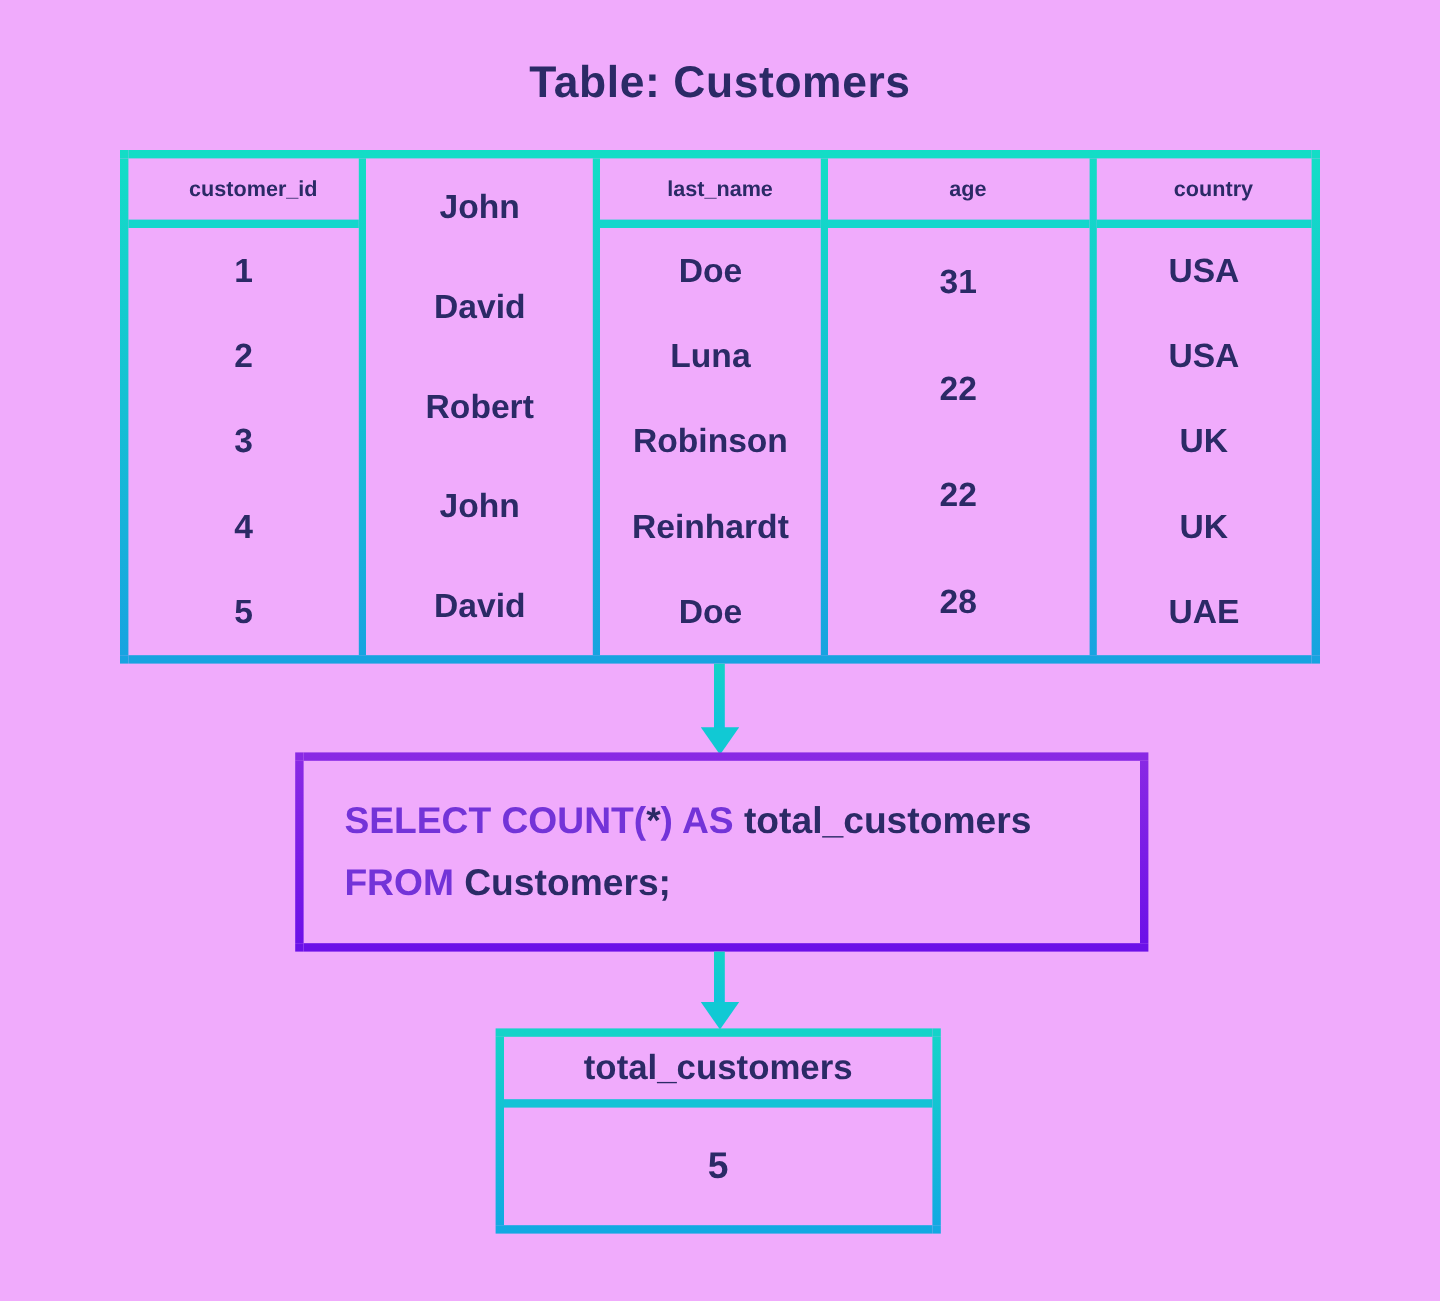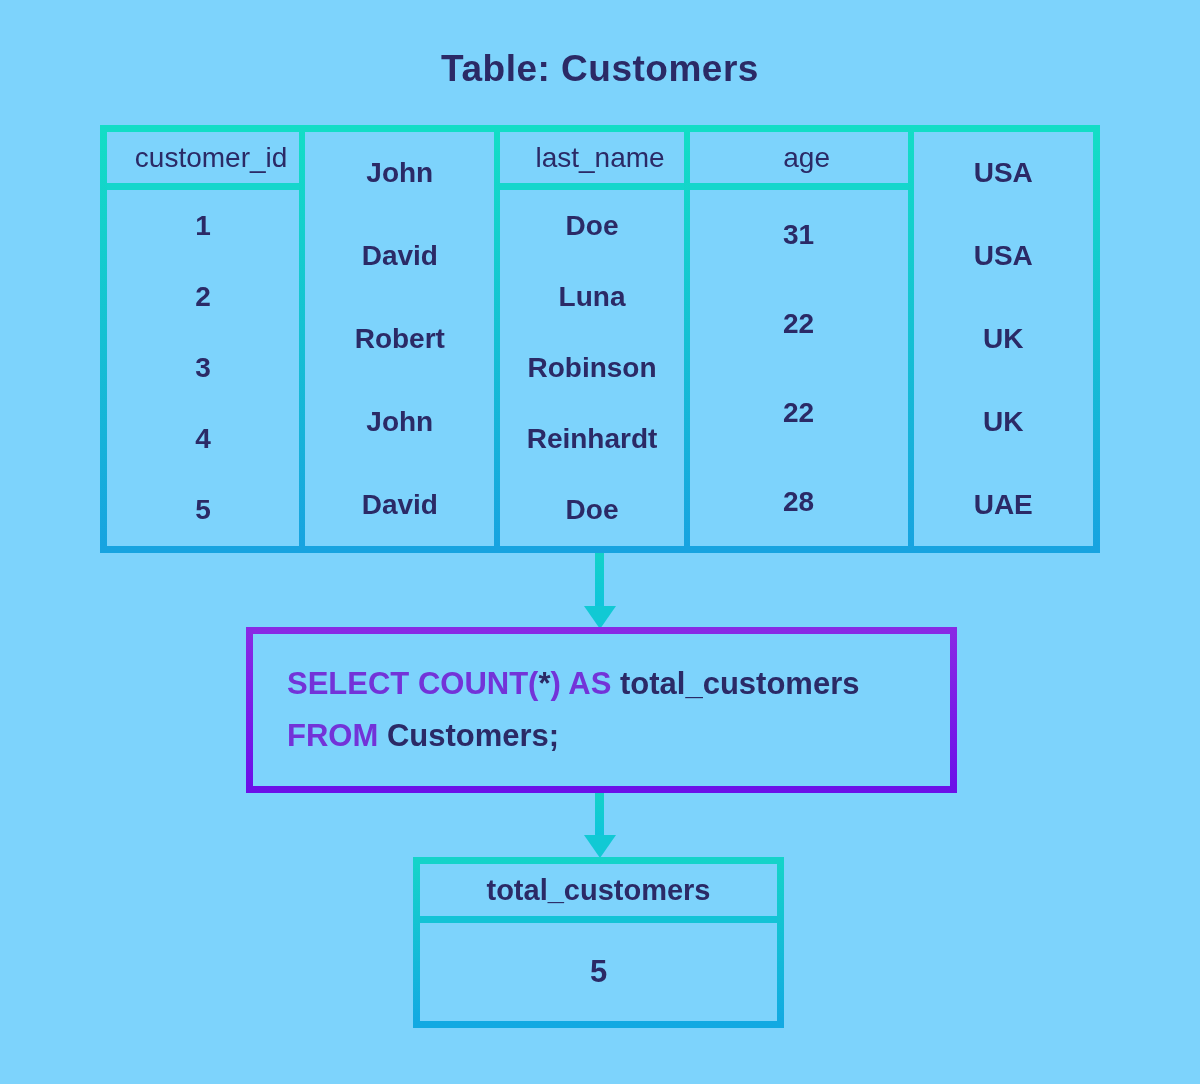--- a/index.html
+++ b/index.html
@@ -1,20 +1,20 @@
 <!DOCTYPE html>
 <html><head>
 <meta charset="utf-8">
 <style>
   html, body { margin: 0; padding: 0; background: #ffffff; }
   .canvas {
     position: relative;
     width: 1200px;
     height: 1084px;
-    background: #7dd3fc;
+    background: #f0abfc;
     font-family: "Liberation Sans", sans-serif;
     overflow: hidden;
   }
   * { box-sizing: border-box; }
 
   .title {
     position: absolute;
     top: 48px; left: 0;
     width: 100%;
     text-align: center;
@@ -40,21 +40,21 @@
   }
   .col:nth-child(1) { width: 20.1%; }
   .col:nth-child(2) { width: 19.8%; }
   .col:nth-child(3) { width: 19.2%; }
   .col:nth-child(4) { width: 22.7%; }
   .col:nth-child(5) { width: 18.2%; }
   .hcell {
     height: 58px;
     border-bottom: 7px solid #14d6cc;
     display: flex; align-items: center; justify-content: center;
-    font-weight: normal; font-size: 28px; color: #2b2a66; padding-left: 16px;
+    font-weight: bold; font-size: 18px; color: #2b2a66; padding-left: 16px;
   }
   .cell {
     flex: 1;
     display: flex; align-items: center; justify-content: center;
     font-weight: bold; font-size: 28px; color: #2b2a66;
   }
 
   
   .arrow { position: absolute; width: 32px; }
   .arrow .shaft {
@@ -147,20 +147,21 @@
         <div class="cell">Doe</div>
       </div>
       <div class="col">
         <div class="hcell">age</div>
         <div class="cell">31</div>
         <div class="cell">22</div>
         <div class="cell">22</div>
         <div class="cell">28</div>
       </div>
       <div class="col">
+        <div class="hcell">country</div>
         <div class="cell">USA</div>
         <div class="cell">USA</div>
         <div class="cell">UK</div>
         <div class="cell">UK</div>
         <div class="cell">UAE</div>
       </div>
     </div>
 
   <div class="arrow arrow1">
     <div class="shaft"></div>

